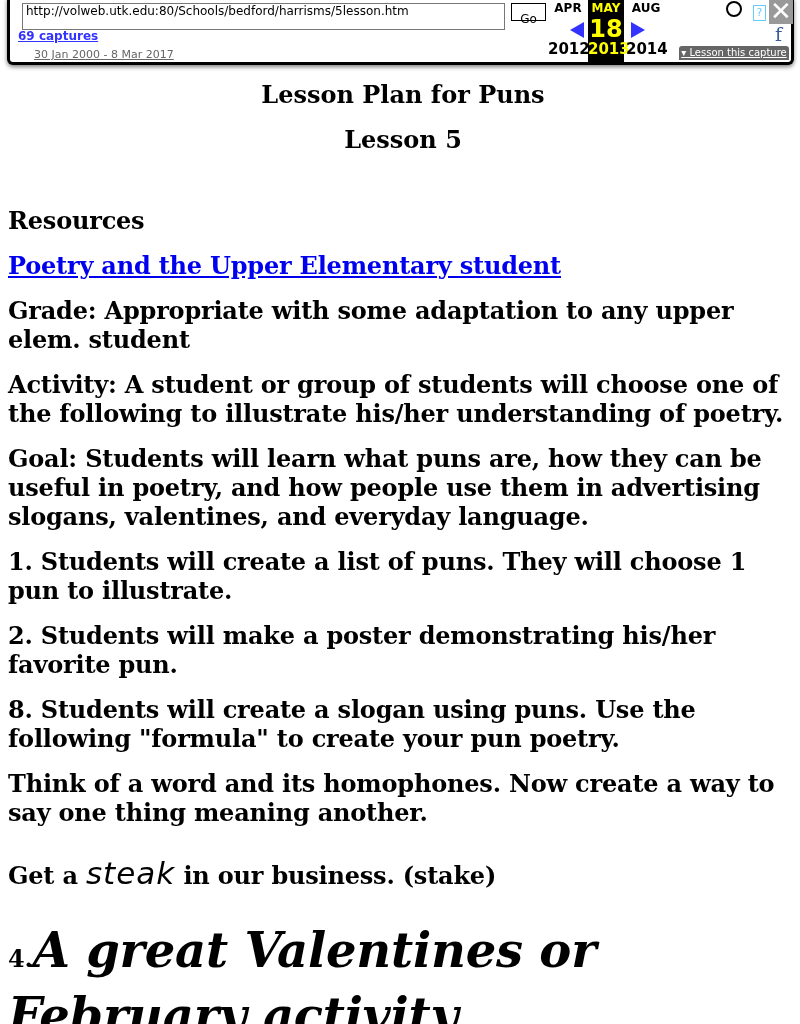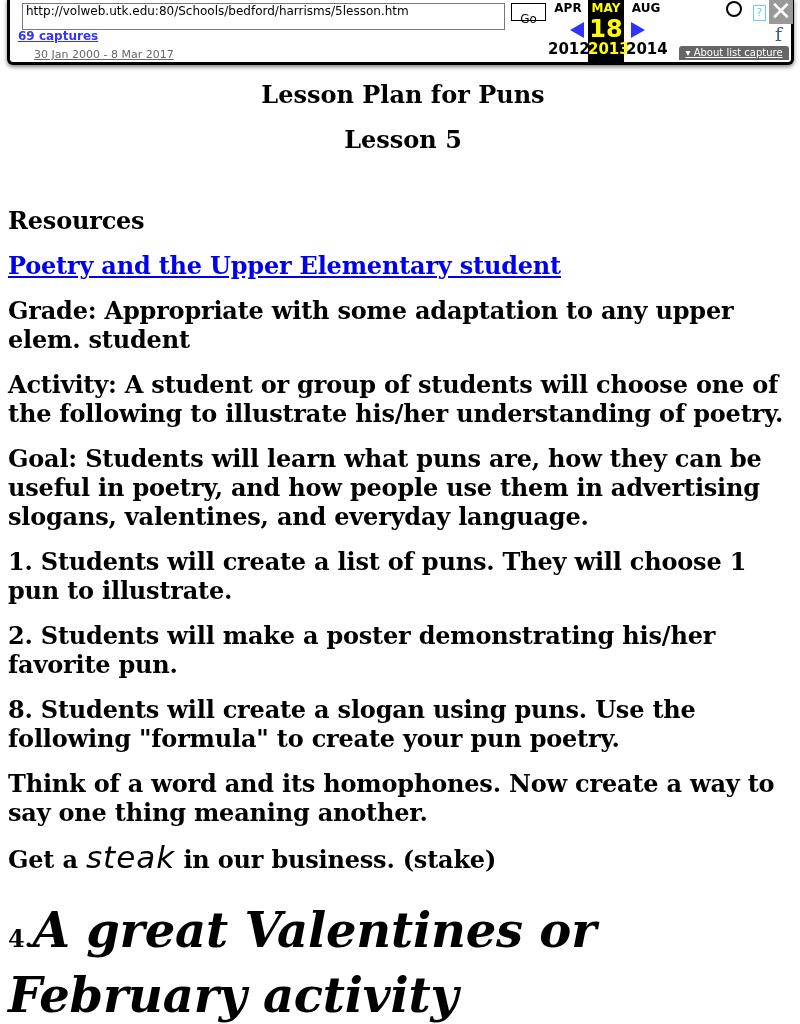--- a/index.html
+++ b/index.html
@@ -117,33 +117,33 @@
     <div style="height:26px"></div>
     <div class="wb-year">2014</div>
   </div>
   <span class="wb-arrow wb-arrow-left"></span>
   <span class="wb-arrow wb-arrow-right"></span>
 
   <span class="wb-circle"></span>
   <span class="wb-help">?</span>
   <span class="wb-close">✕</span>
   <span class="wb-fb">f</span>
-  <span class="wb-about">▾ About list capture</span>
+  <span class="wb-about">▾ Lesson this capture</span>
 </div>
 
 <div class="page">
   <h1 class="page-title">Lesson Plan for Puns</h1>
   <h2 class="page-subtitle">Lesson 5</h2>
 
   <p class="p res">Resources</p>
   <p class="p" style="margin-top:16px">
     <a class="link">Poetry and the Upper Elementary student</a>
   </p>
   <p class="p" style="margin-top:16px">Grade: Appropriate with some adaptation to any upper elem. student</p>
   <p class="p" style="margin-top:16px">Activity: A student or group of students will choose one of the following to illustrate his/her understanding of poetry.</p>
   <p class="p" style="margin-top:16px">Goal: Students will learn what puns are, how they can be useful in poetry, and how people use them in advertising slogans, valentines, and everyday language.</p>
   <p class="p" style="margin-top:16px">1. Students will create a list of puns. They will choose 1 pun to illustrate.</p>
   <p class="p" style="margin-top:16px">2. Students will make a poster demonstrating his/her favorite pun.</p>
   <p class="p" style="margin-top:16px">8. Students will create a slogan using puns. Use the following "formula" to create your pun poetry.</p>
   <p class="p" style="margin-top:16px">Think of a word and its homophones. Now create a way to say one thing meaning another.</p>
-  <p class="p" style="margin-top:12px; line-height:36px"><span>Get a </span><span class="steak">steak</span><span> in our business. (stake)</span></p>
+  <p class="p" style="margin-top:24px; line-height:44px"><span>Get a </span><span class="steak">steak</span><span> in our business. (stake)</span></p>
   <p class="p item4"><span class="item4-num">4.</span><span class="item4-text">A great Valentines or February activity</span></p>
 </div>
 
 </body></html>

